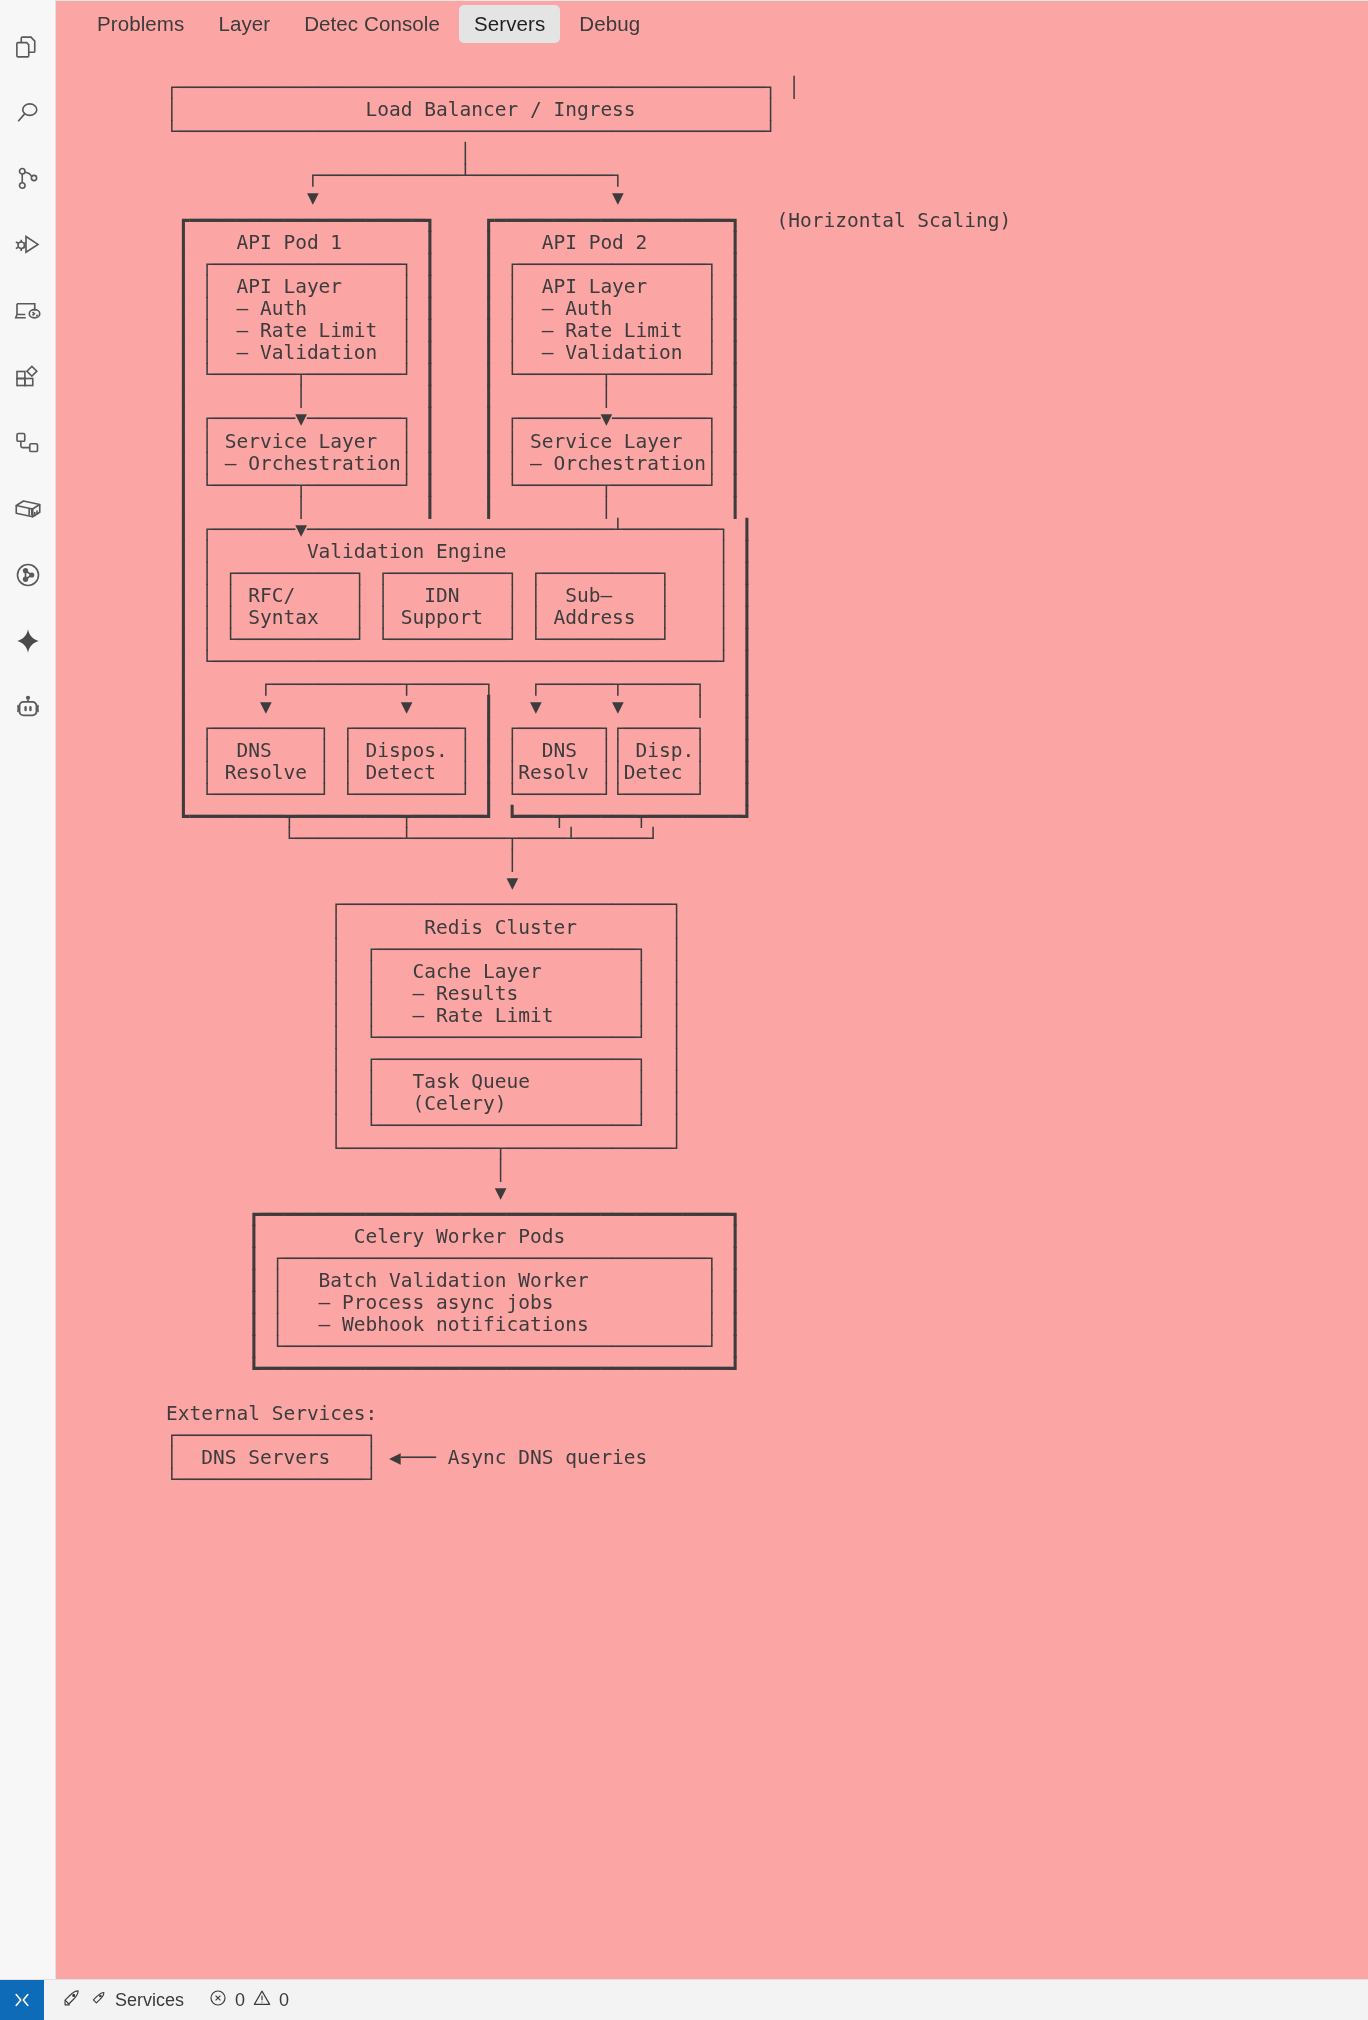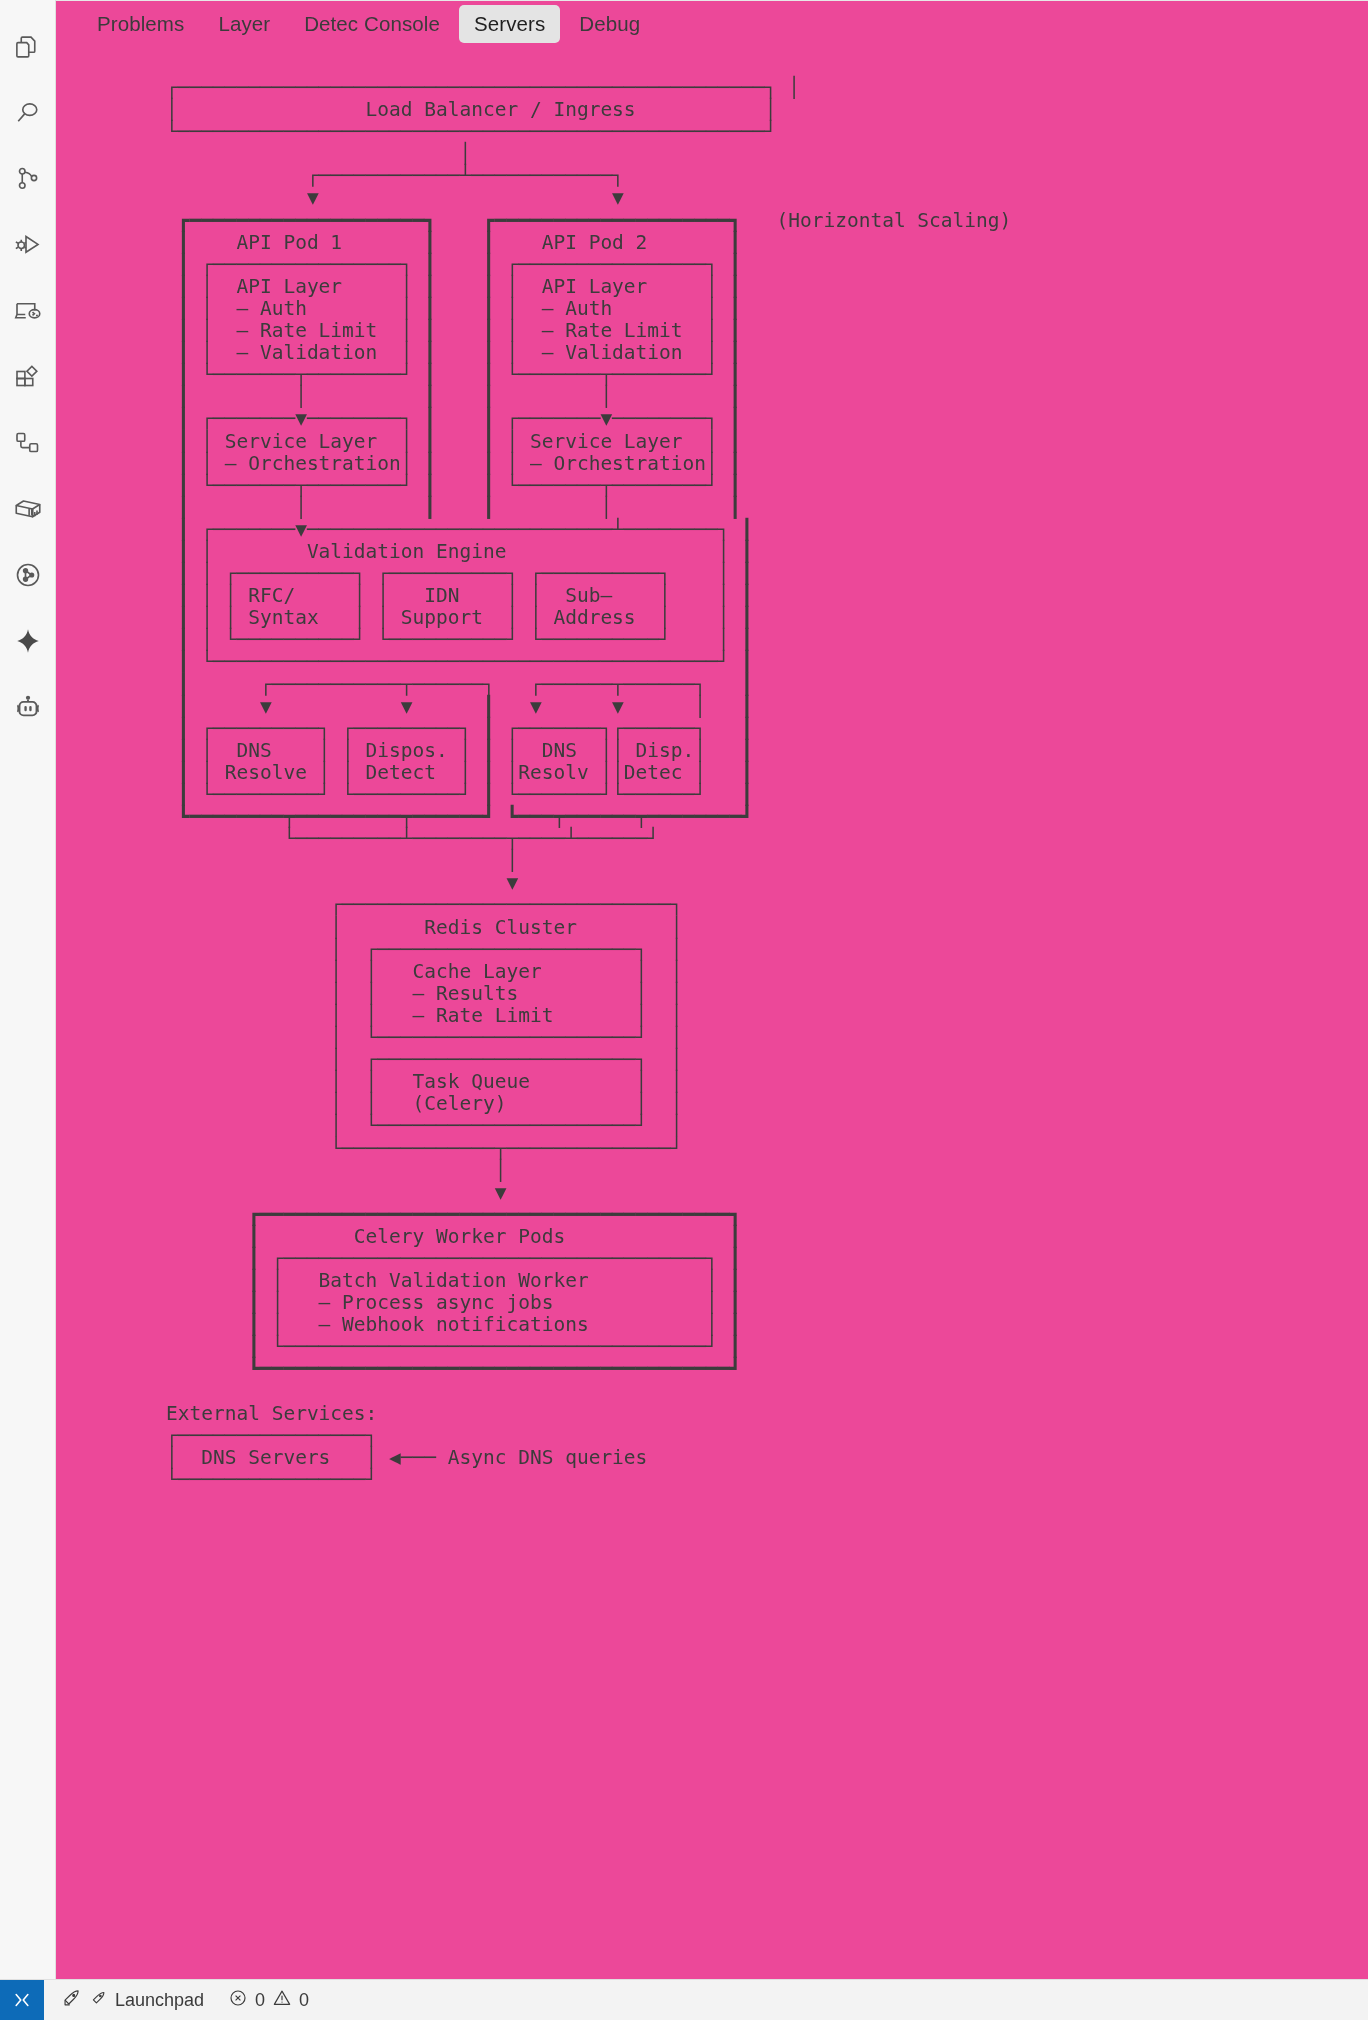--- a/index.html
+++ b/index.html
@@ -47,21 +47,21 @@
     cursor: pointer;
   }
   .act-item svg { display: block; }
 
   
   .panel {
     flex: 1 1 auto;
     display: flex;
     flex-direction: column;
     min-width: 0;
-    background: #ec4899;
+    background: #fca5a5;
     border-top: 1px solid #e7e7e7;
   }
   .panel-tabs {
     height: 46px;
     min-height: 46px;
     display: flex;
     align-items: center;
     padding-left: 26px;
     gap: 4px;
     box-sizing: border-box;
@@ -335,21 +335,21 @@
           <path d="M3.5 15.1v5.3h5.3"></path>
           <circle cx="13.4" cy="9.6" r="1.1" fill="#3b3b3b"></circle>
         </svg>
       </span>
       <span>
         <svg width="18" height="18" viewBox="0 0 24 24" fill="none" stroke="#3b3b3b" stroke-width="1.5" stroke-linejoin="round">
           <path d="M4.5 14.6 9.6 9.5c2.8-2.8 5.9-4.9 8.9-4.9 0 3-2.1 6.1-4.9 8.9l-5.1 5.1z"></path>
           <circle cx="13.8" cy="9.3" r="1" fill="#3b3b3b"></circle>
         </svg>
       </span>
-      <span class="status-txt">Launchpad</span>
+      <span class="status-txt">Services</span>
     </div>
 
     <div class="status-group">
       <span>
         <svg width="20" height="20" viewBox="0 0 24 24" fill="none" stroke="#3b3b3b" stroke-width="1.4">
           <circle cx="12" cy="12" r="8.4"></circle>
           <path d="M9.1 9.1l5.8 5.8M14.9 9.1l-5.8 5.8"></path>
         </svg>
       </span>
       <span class="status-txt">0</span>

